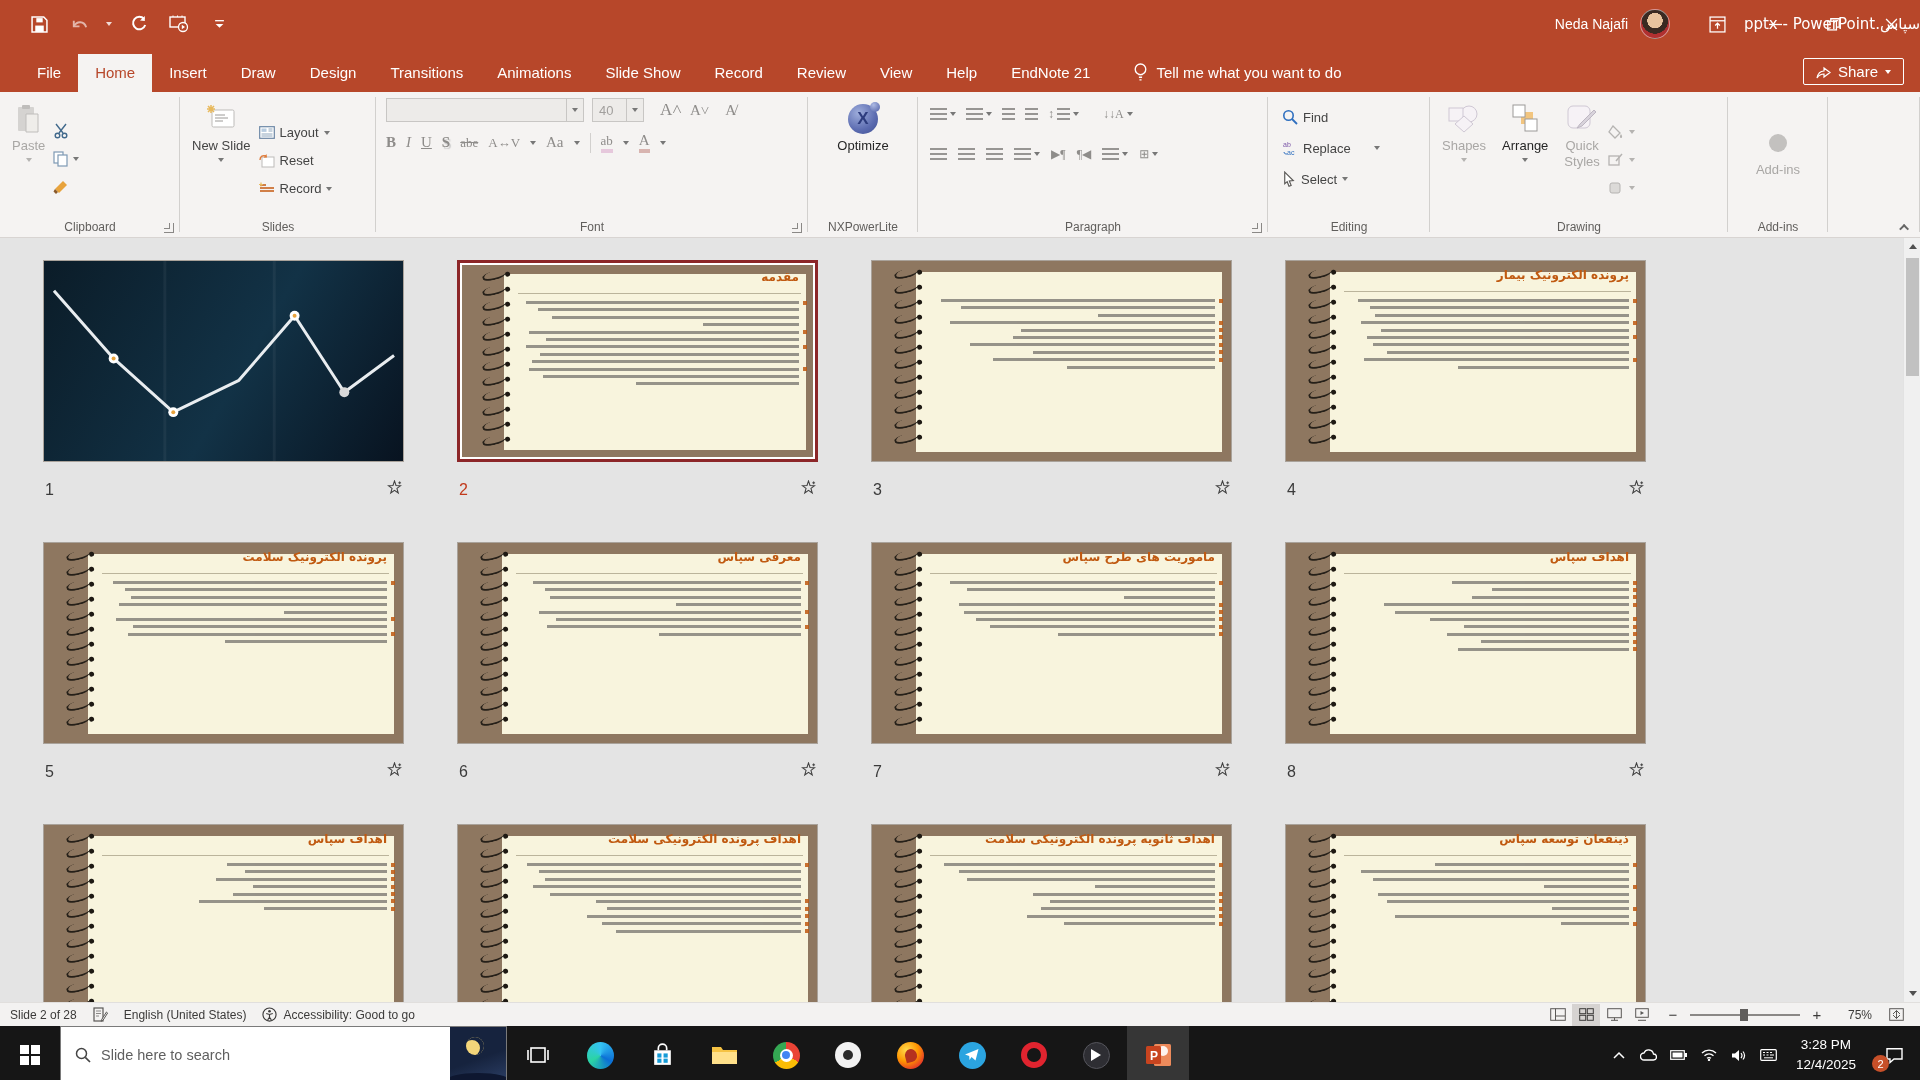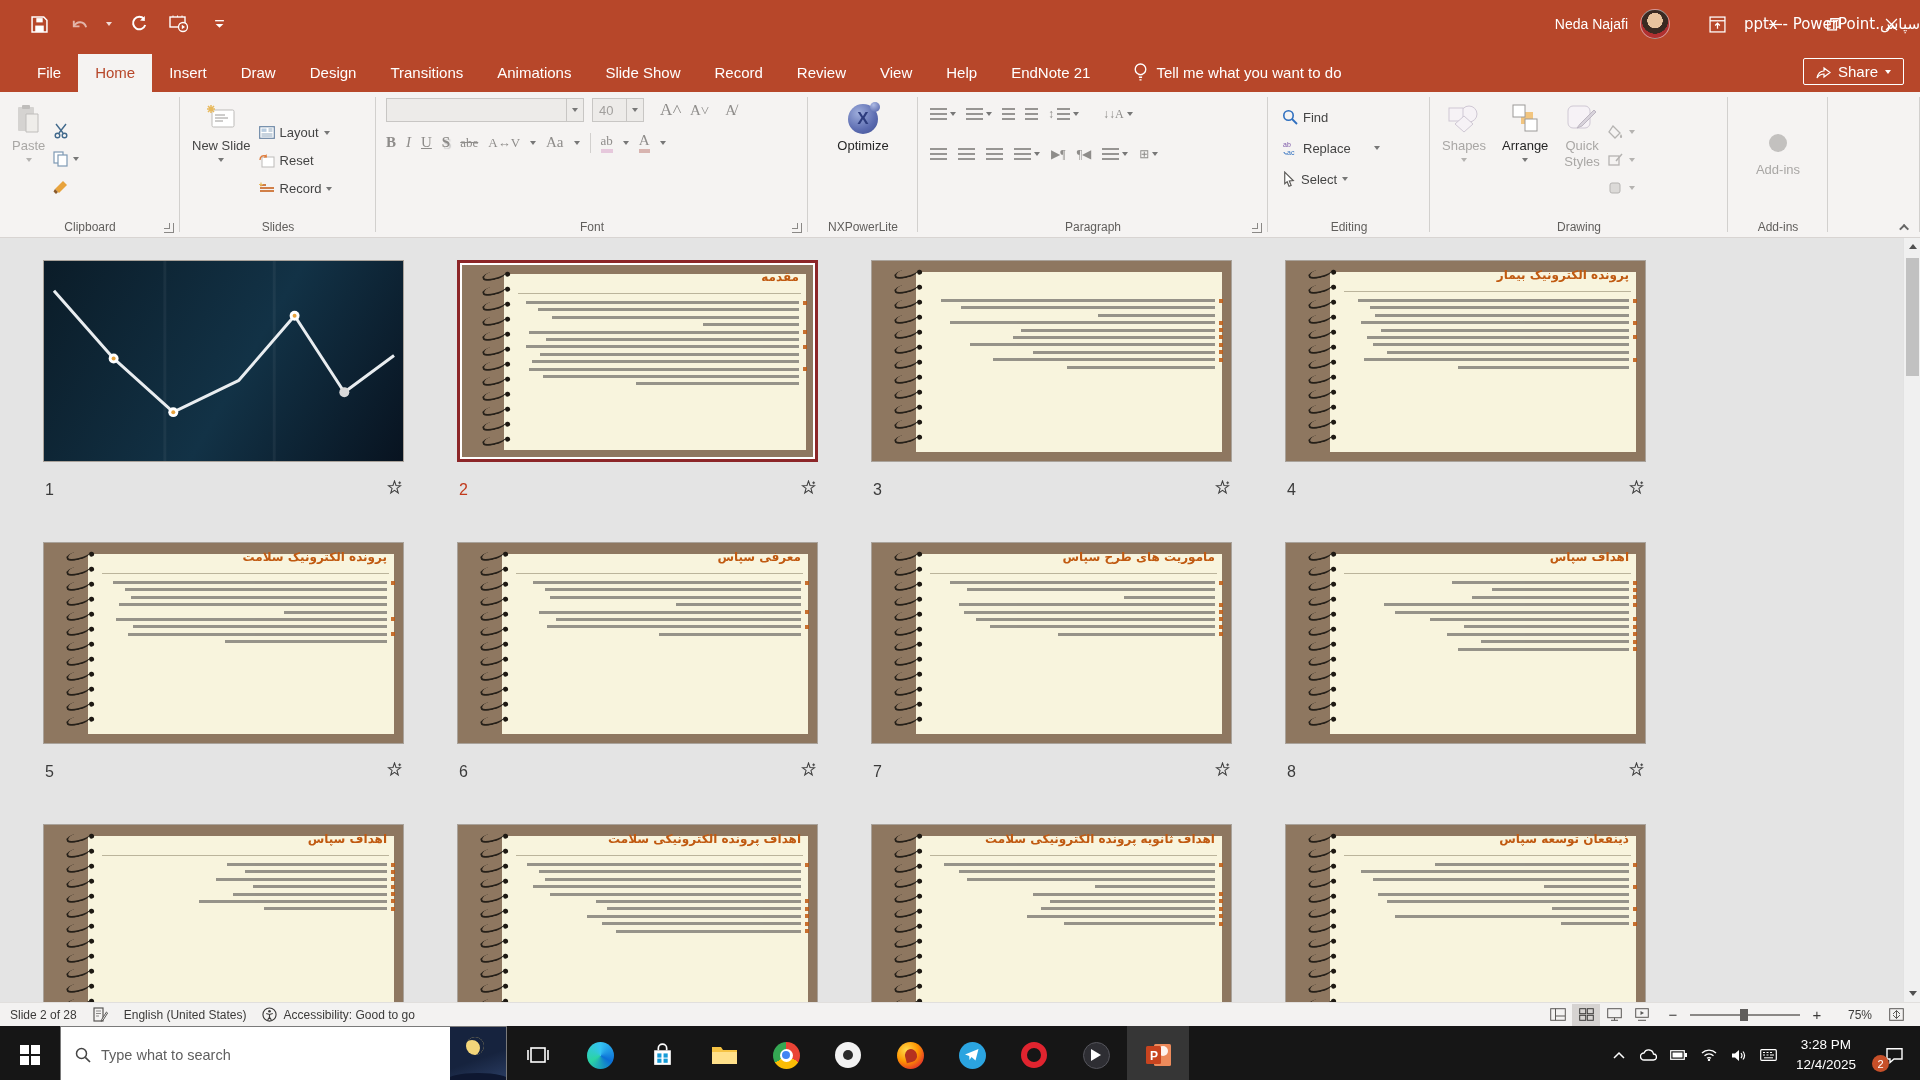--- a/index.html
+++ b/index.html
@@ -1062,21 +1062,21 @@
         <b></b>
         <b></b>
         <b></b>
       </span>
   </div>
   <div id="searchbox">
     <svg width="16" height="16" viewBox="0 0 16 16">
         <circle cx="6.5" cy="6.5" r="5" fill="none" stroke="#444" stroke-width="1.5"></circle>
         <path d="M10.3 10.3 L15 15" stroke="#444" stroke-width="1.7"></path>
       </svg>
-    <span class="ph">Type what to search</span>
+    <span class="ph">Slide here to search</span>
     <span class="search-art"></span>
   </div>
   <div class="apps">
     <span class="app">
       <svg width="24" height="24" viewBox="0 0 24 24">
           <rect x="5" y="5" width="14" height="14" fill="none" stroke="#fff" stroke-width="1.6"></rect>
           <path d="M2 7 v10 M22 7 v10" stroke="#fff" stroke-width="1.6"></path>
         </svg>
     </span>
     <span class="app">

